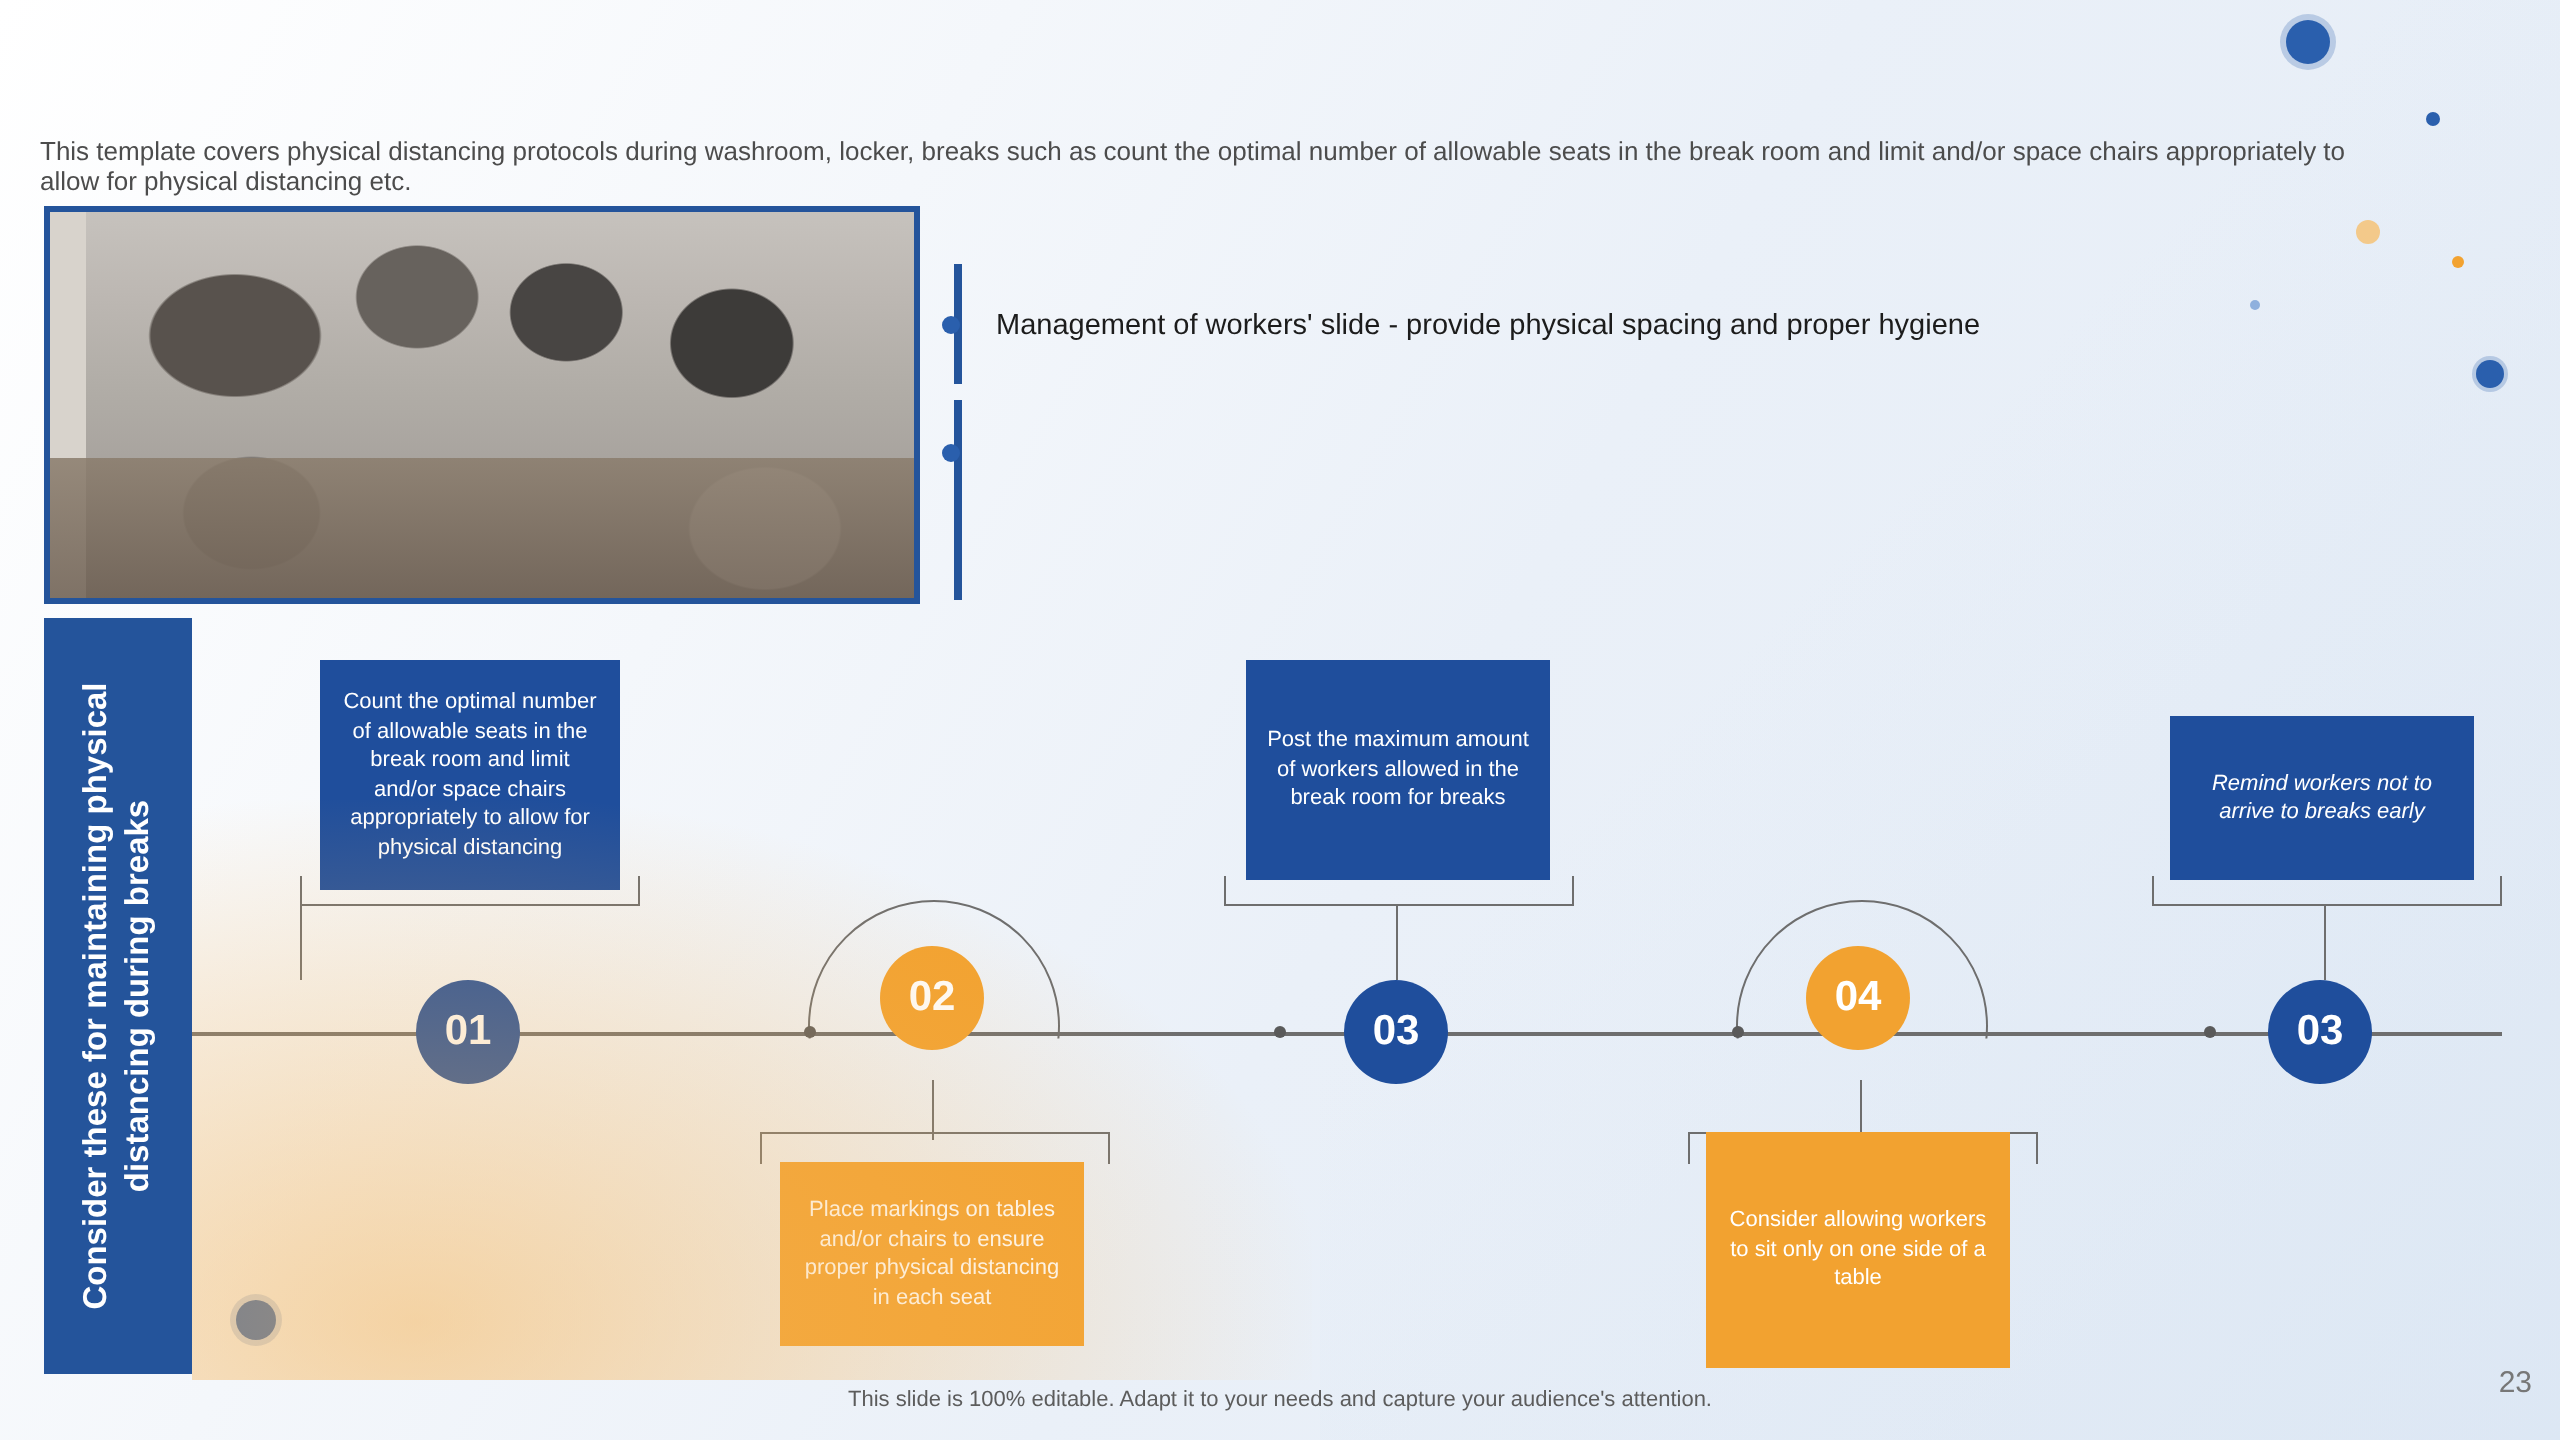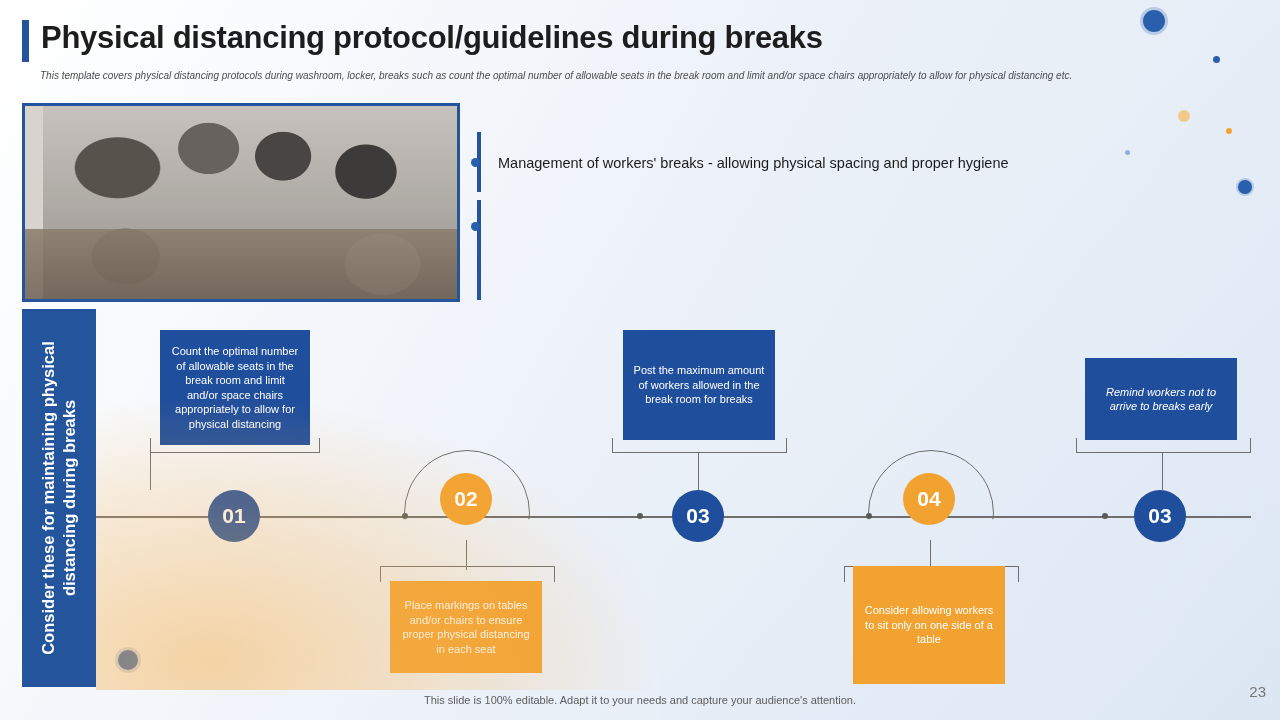--- a/index.html
+++ b/index.html
@@ -59,26 +59,25 @@
   }
   .title-text {
     font-size: 31px;
     font-weight: bold;
     color: #1d1d1d;
     letter-spacing: -0.3px;
     line-height: 40px;
   }
   .subtitle {
     position: absolute;
-    left: 40px; top: 68px;
+    left: 20px; top: 68px;
     width: 1160px;
-    font-size: 10px;
+    font-size: 13px;
     line-height: 15px;
     color: #4c4c4c;
-    font-style: italic;
   }
 
   
   .photo-frame {
     position: absolute;
     left: 22px; top: 103px;
     width: 438px; height: 199px;
     border: 3px solid #24549b;
     box-sizing: border-box;
     background: #d8d3cc;
@@ -230,34 +229,30 @@
   <div class="bg-diag"></div>
 
   <div class="virus" style="right:115px; top:10px; width:22px; height:22px; background:#2a5fad; box-shadow:0 0 0 3px rgba(42,95,173,0.25);"></div>
   <div class="dot" style="right:60px; top:56px; width:7px; height:7px; background:#2a5fad;"></div>
   <div class="dot" style="right:90px; top:110px; width:12px; height:12px; background:#f3c98a;"></div>
   <div class="dot" style="right:48px; top:128px; width:6px; height:6px; background:#f2a230;"></div>
   <div class="virus" style="right:28px; top:180px; width:14px; height:14px; background:#2a5fad; box-shadow:0 0 0 2px rgba(42,95,173,0.25);"></div>
   <div class="dot" style="right:150px; top:150px; width:5px; height:5px; background:#8fb0dd;"></div>
   <div class="virus" style="left:118px; top:650px; width:20px; height:20px; background:#2a5fad; box-shadow:0 0 0 3px rgba(42,95,173,0.22);"></div>
 
-  <div class="title-bar">
-    <div class="title-accent"></div>
-    <div class="title-text">Physical distancing protocol/guidelines during breaks</div>
-  </div>
   <div class="subtitle">This template covers physical distancing protocols during washroom, locker, breaks such as count the optimal number of allowable seats in the break room and limit and/or space chairs appropriately to allow for physical distancing etc.</div>
 
   <div class="photo-frame">
     <div class="photo-inner"></div>
     <div class="photo-table"></div>
   </div>
 
   <div class="bullet-rule" style="left:477px; top:132px; height:60px;"></div>
   <div class="bullet-dot" style="left:471px; top:158px;"></div>
-  <div class="bullet-text" style="left:498px; top:152px; width:690px;">Management of workers' breaks - allowing physical spacing and proper hygiene</div>
+  <div class="bullet-text" style="left:498px; top:152px; width:690px;">Management of workers' slide - provide physical spacing and proper hygiene</div>
 
   <div class="bullet-rule" style="left:477px; top:200px; height:100px;"></div>
   <div class="bullet-dot" style="left:471px; top:222px;"></div>
 
   <div class="left-band">
     <div class="left-band-text">Consider these for maintaining physical distancing during breaks</div>
   </div>
 
   <div class="timeline-line"></div>
 

